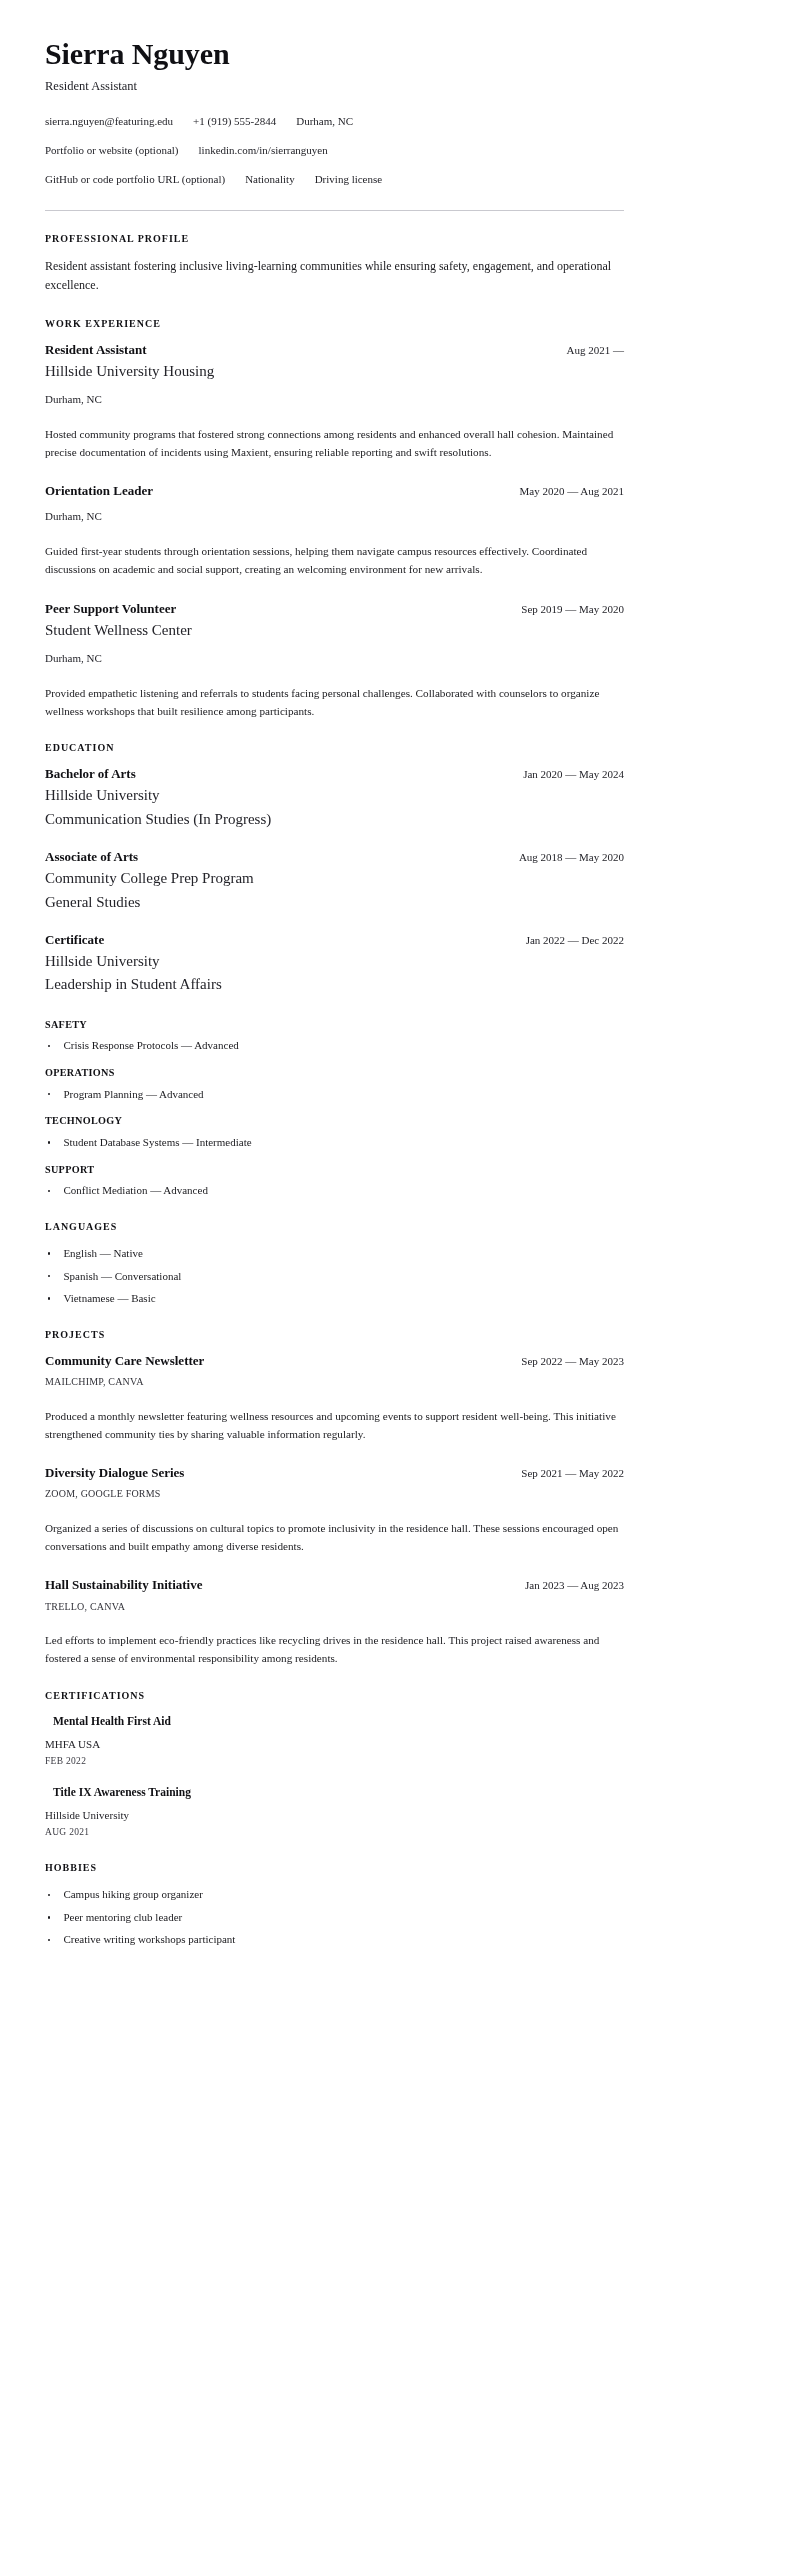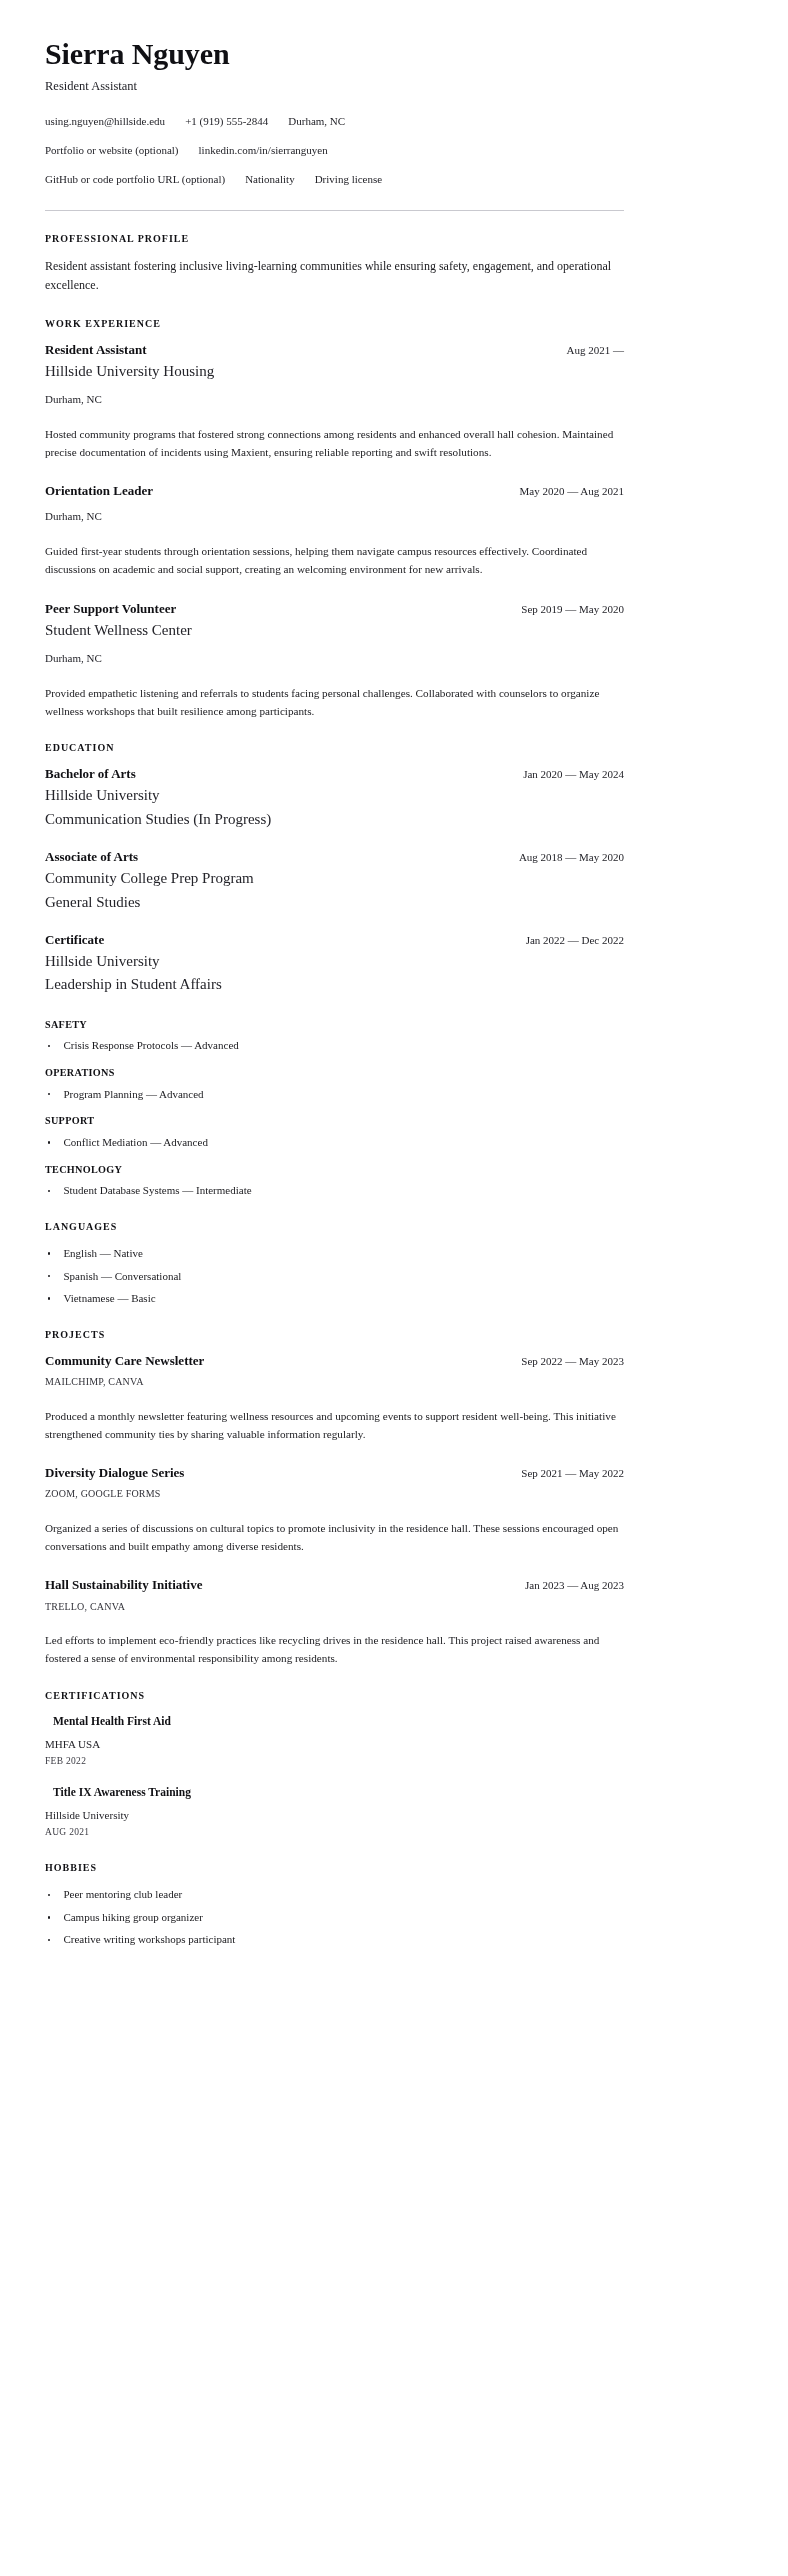--- a/index.html
+++ b/index.html
@@ -195,21 +195,21 @@
 </head>
 <body>
 
 <div class="page">
 
   <header>
     <h1 class="name">Sierra Nguyen</h1>
     <div class="headline">Resident Assistant</div>
 
     <div class="contact-row">
-      <span class="contact-item">using.nguyen@hillside.edu</span>
+      <span class="contact-item">sierra.nguyen@featuring.edu</span>
       <span class="contact-item">+1 (919) 555-2844</span>
       <span class="contact-item">Durham, NC</span>
     </div>
 
     <div class="contact-row">
       <span class="contact-item">Portfolio or website (optional)</span>
       <span class="contact-item">linkedin.com/in/sierranguyen</span>
     </div>
 
     <div class="contact-row">
@@ -300,30 +300,30 @@
     </div>
 
     <div class="skill-group">
       <h3 class="skill-group-title">Operations</h3>
       <ul class="bullets">
         <li>Program Planning — Advanced</li>
       </ul>
     </div>
 
     <div class="skill-group">
+      <h3 class="skill-group-title">Technology</h3>
+      <ul class="bullets">
+        <li>Student Database Systems — Intermediate</li>
+      </ul>
+    </div>
+
+    <div class="skill-group">
       <h3 class="skill-group-title">Support</h3>
       <ul class="bullets">
         <li>Conflict Mediation — Advanced</li>
-      </ul>
-    </div>
-
-    <div class="skill-group">
-      <h3 class="skill-group-title">Technology</h3>
-      <ul class="bullets">
-        <li>Student Database Systems — Intermediate</li>
       </ul>
     </div>
   </section>
 
   <section class="section">
     <h2 class="section-title">Languages</h2>
     <ul class="bullets">
       <li>English — Native</li>
       <li>Spanish — Conversational</li>
       <li>Vietnamese — Basic</li>
@@ -373,20 +373,20 @@
     <div class="cert">
       <h3 class="cert-name">Title IX Awareness Training</h3>
       <div class="cert-issuer">Hillside University</div>
       <div class="cert-date">Aug 2021</div>
     </div>
   </section>
 
   <section class="section">
     <h2 class="section-title">Hobbies</h2>
     <ul class="bullets">
+      <li>Campus hiking group organizer</li>
       <li>Peer mentoring club leader</li>
-      <li>Campus hiking group organizer</li>
       <li>Creative writing workshops participant</li>
     </ul>
   </section>
 
 </div>
 
 
 </body></html>

